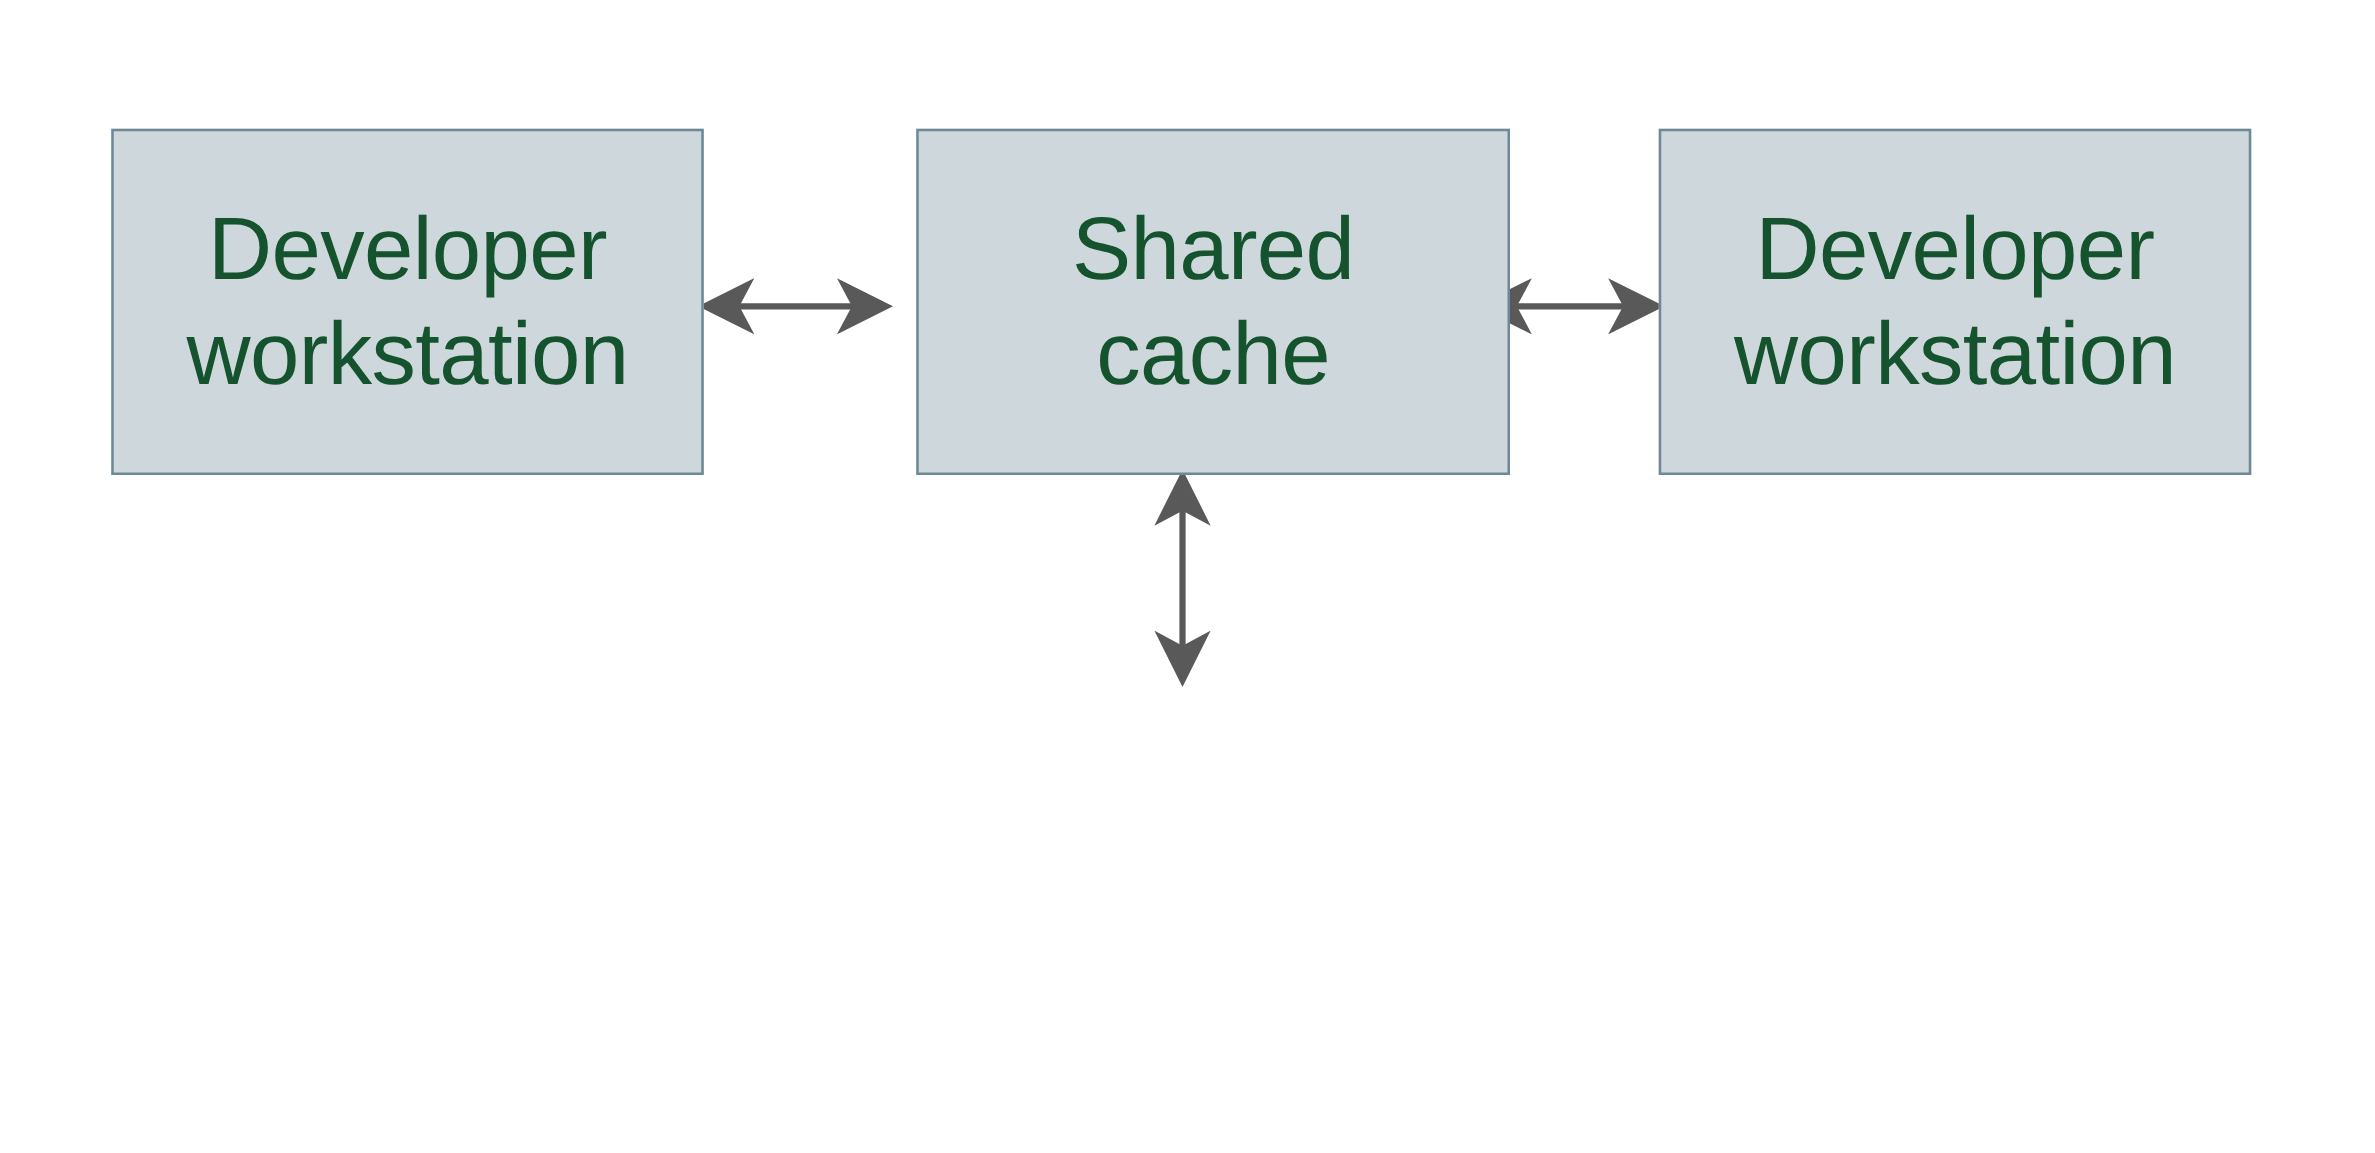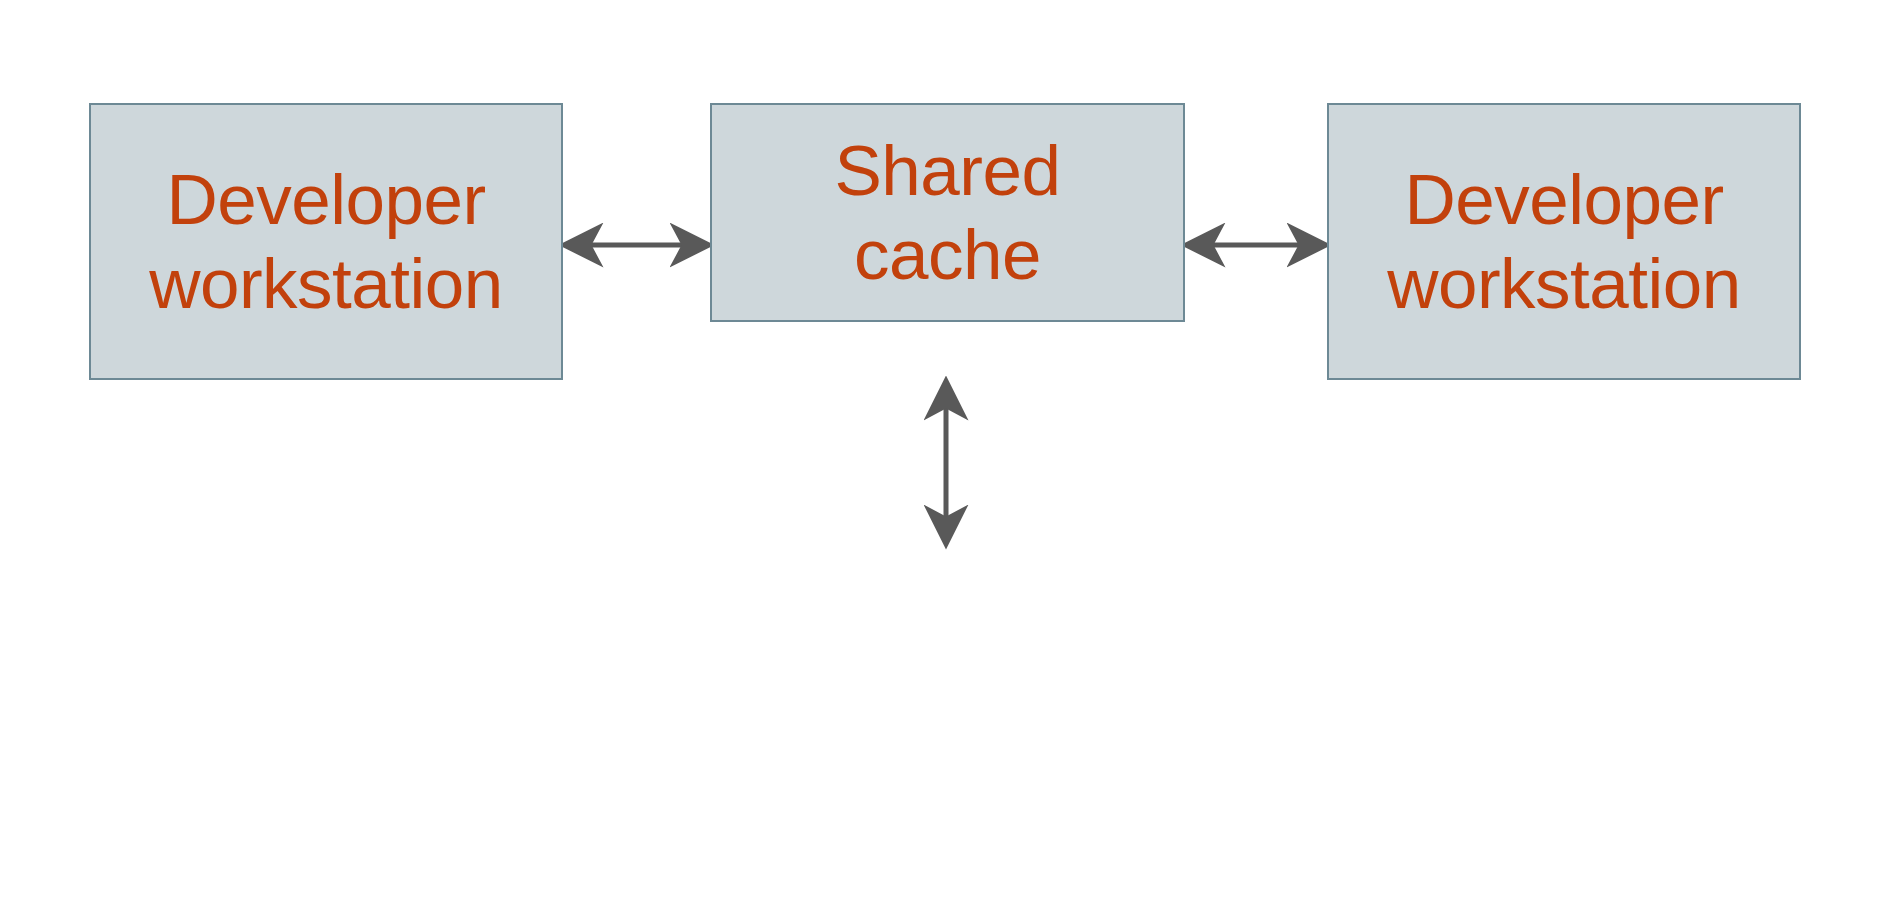--- a/index.html
+++ b/index.html
@@ -22,32 +22,32 @@
     position: absolute;
     box-sizing: border-box;
     background: #ced7db;
     border: 2px solid #6d8995;
     display: flex;
     align-items: center;
     justify-content: center;
     text-align: center;
   }
   .node-label {
-    color: #c2410c;
+    color: #14532d;
     font-family: "Liberation Sans", sans-serif;
     font-size: 71px;
     line-height: 84px;
     font-weight: 400;
     letter-spacing: -0.5px;
     white-space: pre-line;
     padding: 0 6px;
   }
   
   #node-dev-left  { left: 89px;  top: 103px; width: 474px; height: 277px; }
-  #node-cache     { left: 710px; top: 103px; width: 475px; height: 219px; }
+  #node-cache     { left: 733px; top: 103px; width: 475px; height: 277px; }
   #node-dev-right { left: 1327px;top: 103px; width: 474px; height: 277px; }
   #node-ci        { left: 710px; top: 545px; width: 475px; height: 277px; }
 
   .edge-layer {
     position: absolute;
     left: 0;
     top: 0;
     width: 1900px;
     height: 922px;
     pointer-events: none;

